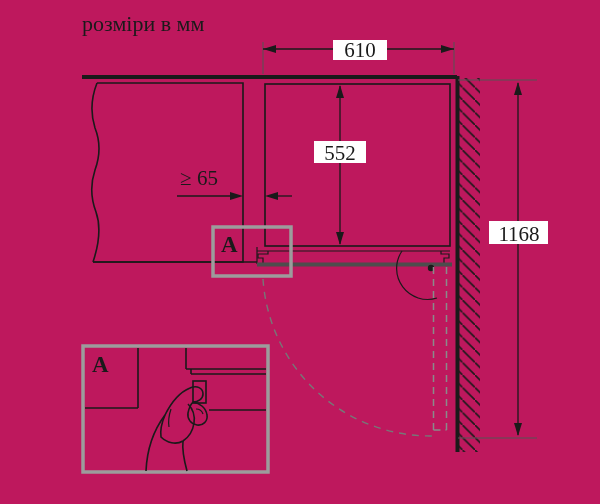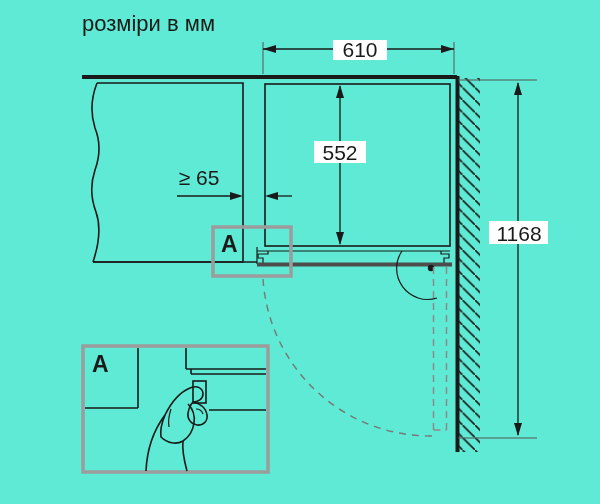--- a/index.html
+++ b/index.html
@@ -1,17 +1,17 @@
 <!DOCTYPE html>
 <html style="--line: #1a1a1a; --gray: #9c9c9c; --dash: #8a8a8a; --door: #4d4d4d;"><head>
 <meta charset="utf-8">
 <style>
   html,body{margin:0;padding:0;background:#fff;}
-  .stage{position:relative;width:600px;height:504px;background:#5eead4;overflow:hidden;
-         font-family:Liberation Sans, sans-serif;}
+  .stage{position:relative;width:600px;height:504px;background:#be185d;overflow:hidden;
+         font-family:Liberation Serif, serif;}
   svg{display:block;}
   .ln{stroke:var(--line,#1a1a1a);fill:none;}
   .thick{stroke:var(--line,#1a1a1a);stroke-width:4;fill:none;}
   .thin{stroke-width:1.6;}
   .hair{stroke-width:1.2;}
   .ext{stroke:#555;stroke-width:1;fill:none;}
   .dim{stroke:var(--line,#1a1a1a);stroke-width:1.3;fill:none;}
   .arrow{fill:var(--line,#1a1a1a);stroke:none;}
   .graybox{stroke:var(--gray,#9c9c9c);stroke-width:3.5;fill:none;}
   .dash-door{stroke:var(--dash,#8a8a8a);stroke-width:1.5;stroke-dasharray:7 5;fill:none;}

